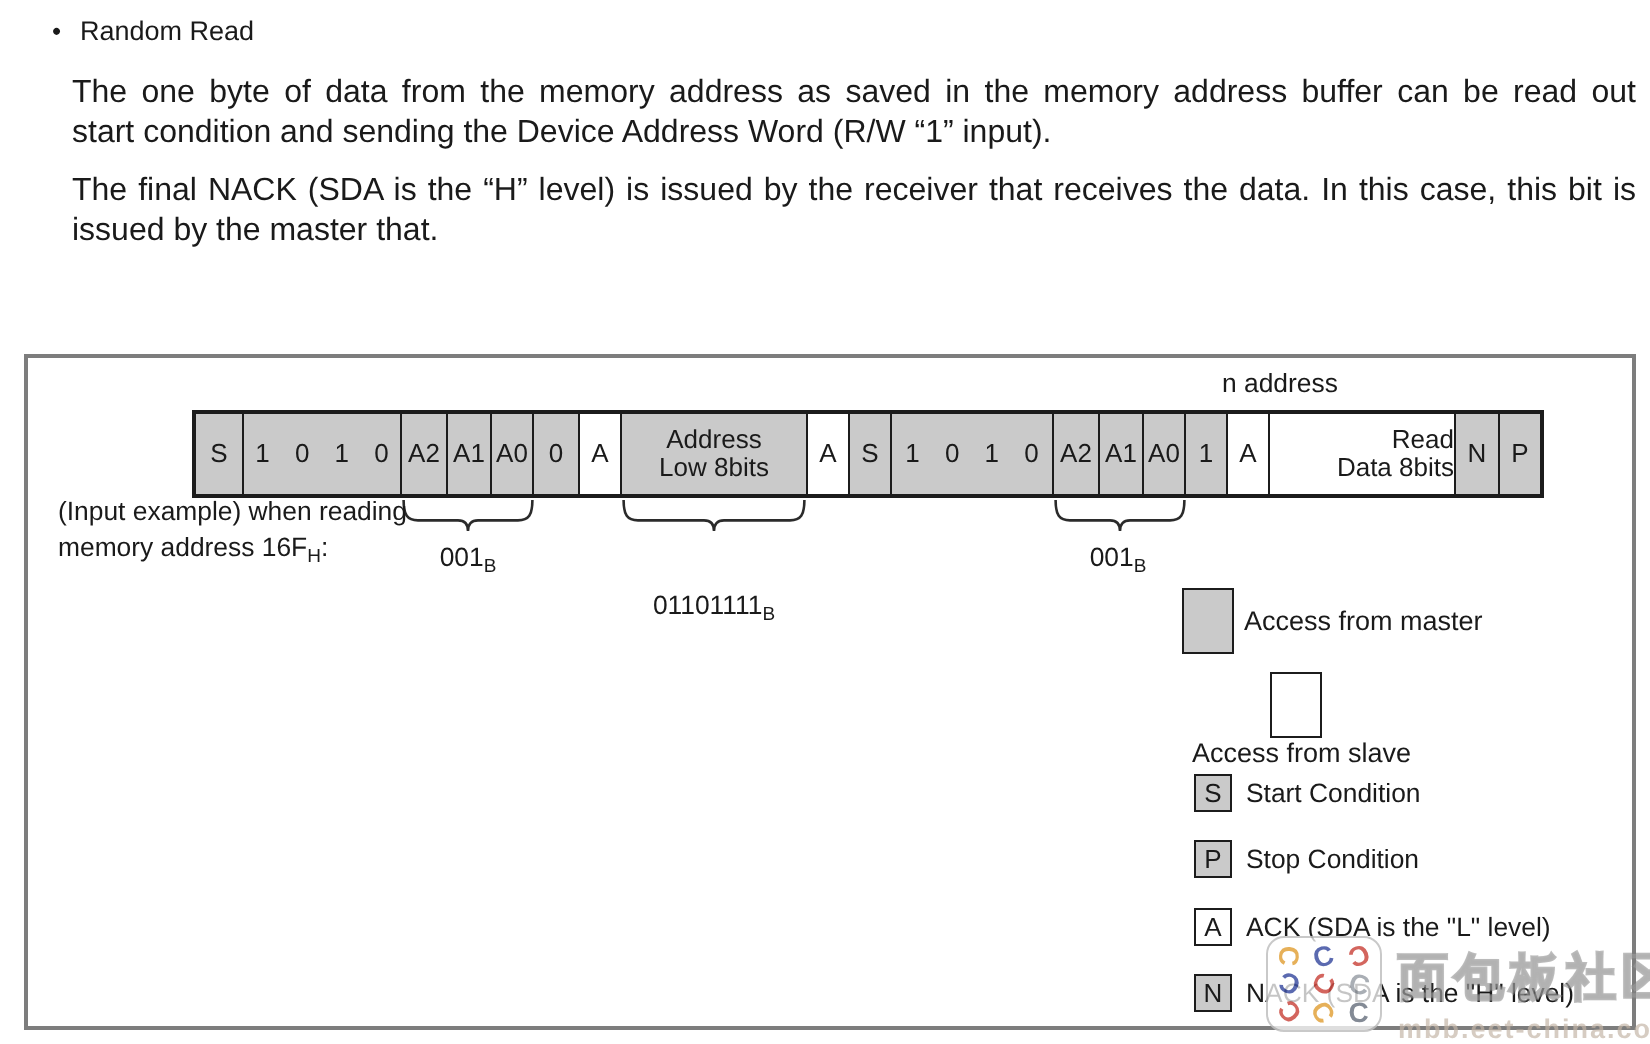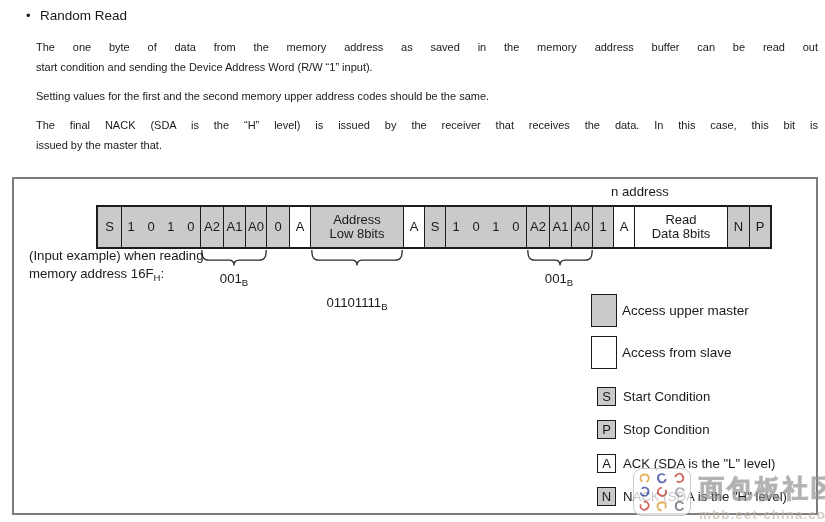--- a/index.html
+++ b/index.html
@@ -1,20 +1,20 @@
 <!DOCTYPE html>
 <html><head>
 <meta charset="utf-8">
 <style>
   html,body{margin:0;padding:0;background:#fff;width:825px;height:522px;overflow:hidden;}
   body{font-family:"Liberation Sans","DejaVu Sans",sans-serif;color:#1a1a1a;-webkit-font-smoothing:antialiased;}
   .content{position:absolute;left:36px;top:6px;width:782px;}
   .heading-row{display:flex;align-items:baseline;margin:2px 0 14px -10px;font-size:13.5px;}
   .heading-row .bullet{width:14px;font-size:13px;}
-  .para{margin:0 0 9px 0;font-size:11px;line-height:20px;}
+  .para{margin:0 0 9px 0;font-size:16px;line-height:20px;}
   .pline{text-align:left;}
   .pline.just{text-align:justify;text-align-last:justify;}
   .diagram-box{position:absolute;left:12px;top:177px;width:802px;height:334px;border:2px solid var(--frame-border,#7d7d7d);background:#fff;}
   .n-address{position:absolute;top:5px;left:597px;width:140px;font-size:13.2px;}
   .frame{position:absolute;left:82px;top:26px;display:flex;border:2px solid var(--cell-border,#1c1c1c);height:40px;}
   .cell{display:flex;flex-direction:column;align-items:center;justify-content:center;font-size:13px;line-height:14px;border-right:1px solid var(--cell-border,#1c1c1c);box-sizing:content-box;}
   .cell:last-child{border-right:none;}
   .cell.master{background:var(--master-fill,#cacaca);}
   .cell.slave{background:var(--slave-fill,#fff);}
   .cell.spread{word-spacing:9px;}
@@ -40,23 +40,20 @@
 
 <div class="content">
   <div class="heading-row">
     <span class="bullet">•</span>
     <span>Random Read</span>
   </div>
   <div id="paragraphs">
       <div class="para">
         <div class="pline just">The one byte of data from the memory address as saved in the memory address buffer can be read out</div>
         <div class="pline">start condition and sending the Device Address Word (R/W “1” input).</div>
-      </div>
-      <div class="para">
-        <div class="pline">Setting values for the first and the second memory upper address codes should be the same.</div>
       </div>
       <div class="para">
         <div class="pline just">The final NACK (SDA is the “H” level) is issued by the receiver that receives the data. In this case, this bit is</div>
         <div class="pline">issued by the master that.</div>
       </div>
     </div>
 </div>
 
 <div class="diagram-box">
   <div class="n-address">n address</div>
@@ -103,21 +100,21 @@
       </div>
       <div class="cell master" style="width: 20px;">
         <div>A0</div>
       </div>
       <div class="cell master" style="width: 20px;">
         <div>1</div>
       </div>
       <div class="cell slave" style="width: 20px;">
         <div>A</div>
       </div>
-      <div class="cell slave" style="width: 92px;">
+      <div class="cell slave" style="width: 92px; align-items: flex-end;">
         <div>Read</div>
         <div>Data 8bits</div>
       </div>
       <div class="cell master" style="width: 21px;">
         <div>N</div>
       </div>
       <div class="cell master" style="width: 20px;">
         <div>P</div>
       </div>
     </div>
@@ -137,23 +134,23 @@
       <div class="ann-label" style="left: 343px; top: 92px; margin-top: 24px;"><span>01101111</span><sub class="sb">B</sub></div>
       <div class="ann-label" style="left: 545px; top: 92px;"><span>001</span><sub class="sb">B</sub></div>
     </div>
 
   <div class="caption" style="top:69px">(Input example) when reading</div>
   <div class="caption" style="top:87px"><span>memory address 16F</span><sub class="sb">H</sub><span>:</span></div>
 
   <div id="legend-fills">
       <div class="legend-fill-row" style="top: 115px;">
         <div class="legend-fill-swatch" style="background: rgb(202, 202, 202);"></div>
-        <span class="lbl">Access upper master</span>
+        <span class="lbl">Access from master</span>
       </div>
-      <div class="legend-fill-row" style="top: 157px;">
+      <div class="legend-fill-row" style="top: 157px; flex-direction: column;">
         <div class="legend-fill-swatch" style="background: rgb(255, 255, 255);"></div>
         <span class="lbl">Access from slave</span>
       </div>
     </div>
   <div id="legend-symbols">
       <div class="legend-sym-row" style="top: 208px;">
         <div class="legend-sym-box" style="background: rgb(202, 202, 202);">S</div>
         <span class="lbl">Start Condition</span>
       </div>
       <div class="legend-sym-row" style="top: 241px;">

